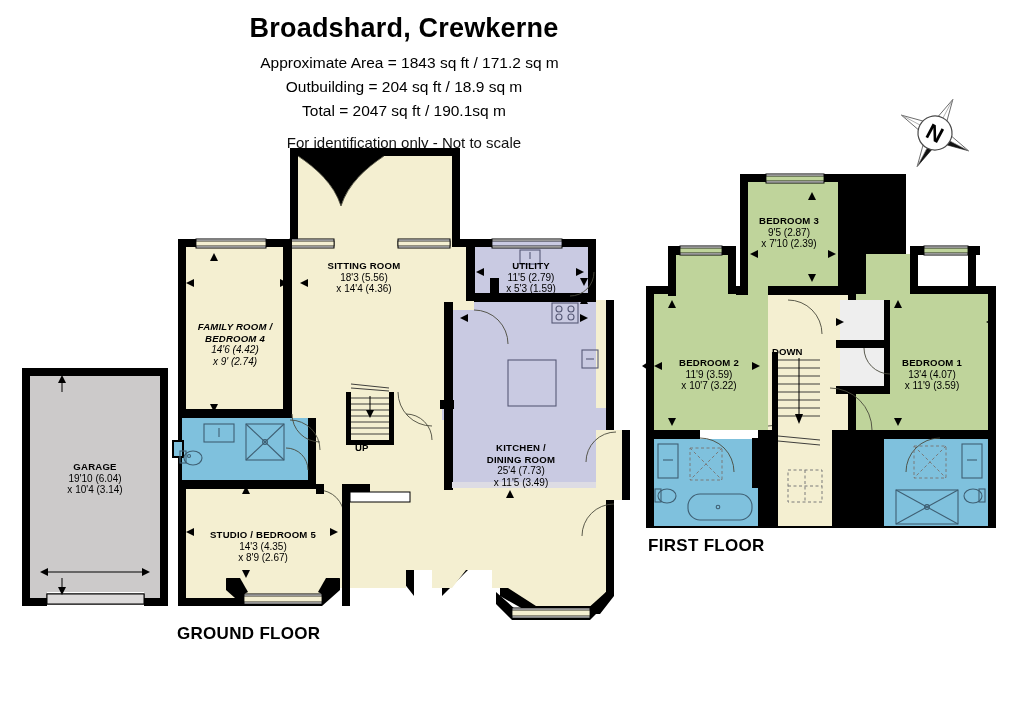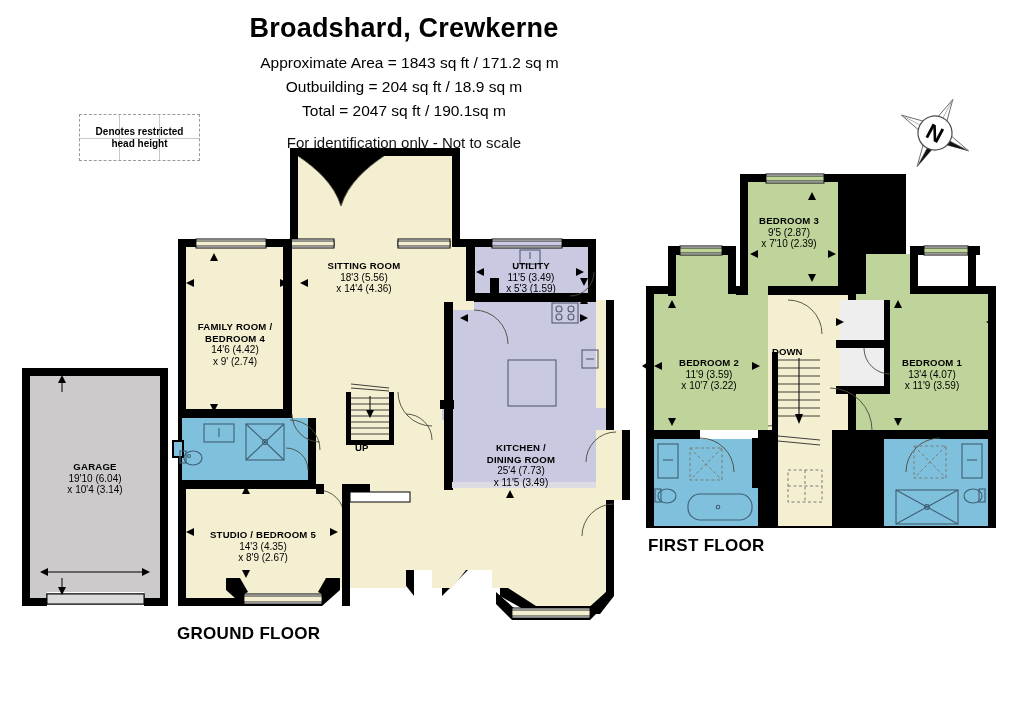--- a/index.html
+++ b/index.html
@@ -90,26 +90,20 @@
 <div id="plan-root">
 
   <div class="header">
     <div class="title">Broadshard, Crewkerne</div>
     <div class="sub-line first">Approximate Area = 1843 sq ft / 171.2 sq m</div>
     <div class="sub-line">Outbuilding = 204 sq ft / 18.9 sq m</div>
     <div class="sub-line">Total = 2047 sq ft / 190.1sq m</div>
     <div class="note-line">For identification only - Not to scale</div>
   </div>
 
-  <div class="key-box">
-    <div class="key-box-label">
-      <span>Denotes restricted</span><br>
-      <span>head height</span>
-    </div>
-  </div>
 
   <div class="compass">
     <svg viewBox="0 0 84 80" width="84" height="80">
       <g transform="rotate(28 42 40)">
         <polygon points="42,2 49,33 80,40 49,47 42,78 35,47 4,40 35,33" fill="#ffffff" stroke="#5a5a5a" stroke-width="0.8"></polygon>
         <polygon points="42,40 49,47 80,40" fill="#111111"></polygon>
         <polygon points="42,40 49,47 42,78" fill="#111111"></polygon>
         <line x1="42" y1="2" x2="42" y2="78" stroke="#8a8a8a" stroke-width="0.6"></line>
         <line x1="4" y1="40" x2="80" y2="40" stroke="#8a8a8a" stroke-width="0.6"></line>
         <circle cx="42" cy="40" r="17" fill="#ffffff" stroke="#4a4a4a" stroke-width="1.2"></circle>
@@ -525,30 +519,30 @@
     <span class="rdim">19'10 (6.04)</span>
     <span class="rdim">x 10'4 (3.14)</span>
   </div>
 
   <div class="room-label" style="left:364px; top:277px;">
     <span class="rname">SITTING ROOM</span>
     <span class="rdim">18'3 (5.56)</span>
     <span class="rdim">x 14'4 (4.36)</span>
   </div>
 
-  <div class="room-label" style="left:235px; top:344px;">
+  <div class="room-label" style="left:235px; top:344px;font-style:italic;">
     <span class="rname">FAMILY ROOM /</span>
     <span class="rname">BEDROOM 4</span>
     <span class="rdim">14'6 (4.42)</span>
     <span class="rdim">x 9' (2.74)</span>
   </div>
 
   <div class="room-label" style="left:531px; top:277px;">
     <span class="rname">UTILITY</span>
-    <span class="rdim">11'5 (3.49)</span>
+    <span class="rdim">11'5 (2.79)</span>
     <span class="rdim">x 5'3 (1.59)</span>
   </div>
 
   <div class="room-label" style="left:521px; top:465px;">
     <span class="rname">KITCHEN /</span>
     <span class="rname">DINING ROOM</span>
     <span class="rdim">25'4 (7.73)</span>
     <span class="rdim">x 11'5 (3.49)</span>
   </div>
 

